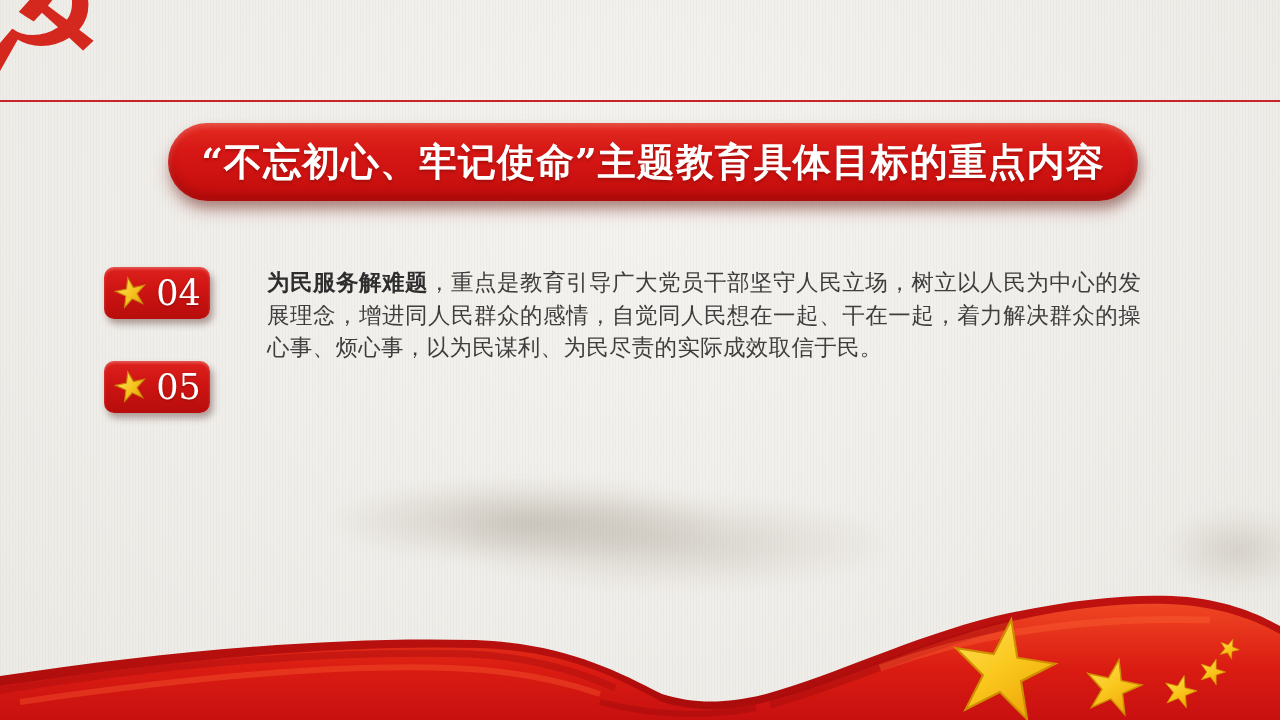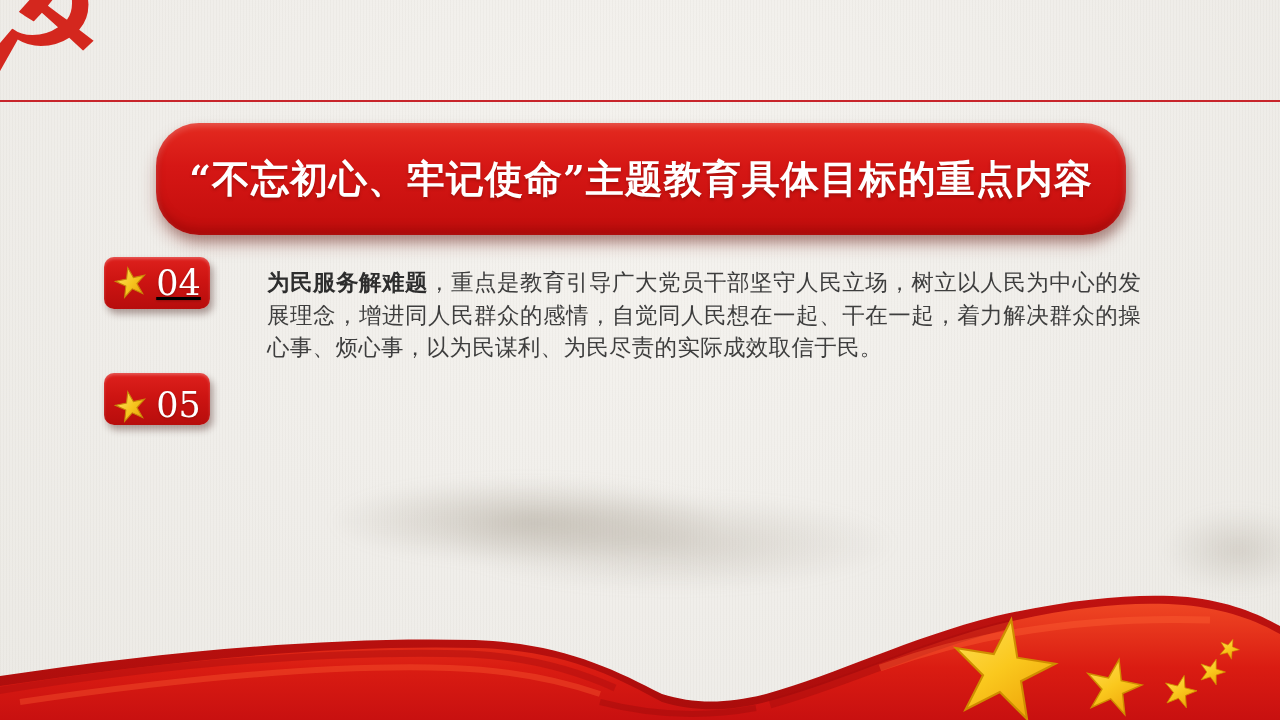--- a/index.html
+++ b/index.html
@@ -13,21 +13,21 @@
   
   .emblem{
     position:absolute;left:-30px;top:-54px;
     font-family:"DejaVu Sans", sans-serif;
     font-size:152px;line-height:1;color:#d4271e;
     user-select:none;
   }
   .top-line{position:absolute;left:0;top:100px;width:1280px;height:2px;background:#c8252b;}
   
   .banner{
-    position:absolute;left:156px;top:123px;width:970px;height:112px;
+    position:absolute;left:168px;top:123px;width:970px;height:78px;
     border-radius:43px;
     background:linear-gradient(180deg,#e42b20 0%, #d61715 38%, #c20d0c 100%);
     box-shadow:0 10px 16px rgba(130,35,25,.35), 4px 6px 10px rgba(60,30,25,.25),
                inset 0 3px 6px rgba(255,255,255,.22), inset 0 -7px 10px rgba(110,0,0,.30);
     display:flex;align-items:center;justify-content:center;
   }
   .banner-text{
     color:#ffffff;font-size:38px;font-weight:bold;letter-spacing:1px;
     font-family:"DejaVu Serif", serif;
     text-shadow:0 2px 3px rgba(110,10,5,.45);
@@ -45,22 +45,22 @@
     left:1130px;top:495px;width:180px;height:110px;
     background:radial-gradient(ellipse 55% 50% at 60% 50%, rgba(150,140,125,.28), rgba(0,0,0,0) 75%);
   }
   
   .badge{
     position:absolute;left:104px;width:106px;height:52px;border-radius:10px;
     background:linear-gradient(180deg,#de211d 0%, #cd1412 45%, #b70d0c 100%);
     box-shadow:3px 5px 7px rgba(70,30,25,.40), inset 0 2px 3px rgba(255,255,255,.25);
     display:flex;align-items:center;justify-content:center;gap:7px;
   }
-  .badge-04{top:257px;text-decoration:underline;}
-  .badge-05{top:373px;align-items:flex-end;}
+  .badge-04{top:267px;}
+  .badge-05{top:361px;}
   .badge-num{
     color:#ffffff;font-size:35px;font-family:"DejaVu Serif", serif;
     text-shadow:0 1px 2px rgba(100,10,5,.5);
   }
   .badge-star{display:block;}
   
   .item-text{
     position:absolute;left:255px;width:874px;margin:12px;
     font-size:22.5px;line-height:32.5px;color:#3e3e3e;
     text-align:justify;text-justify:inter-character;

